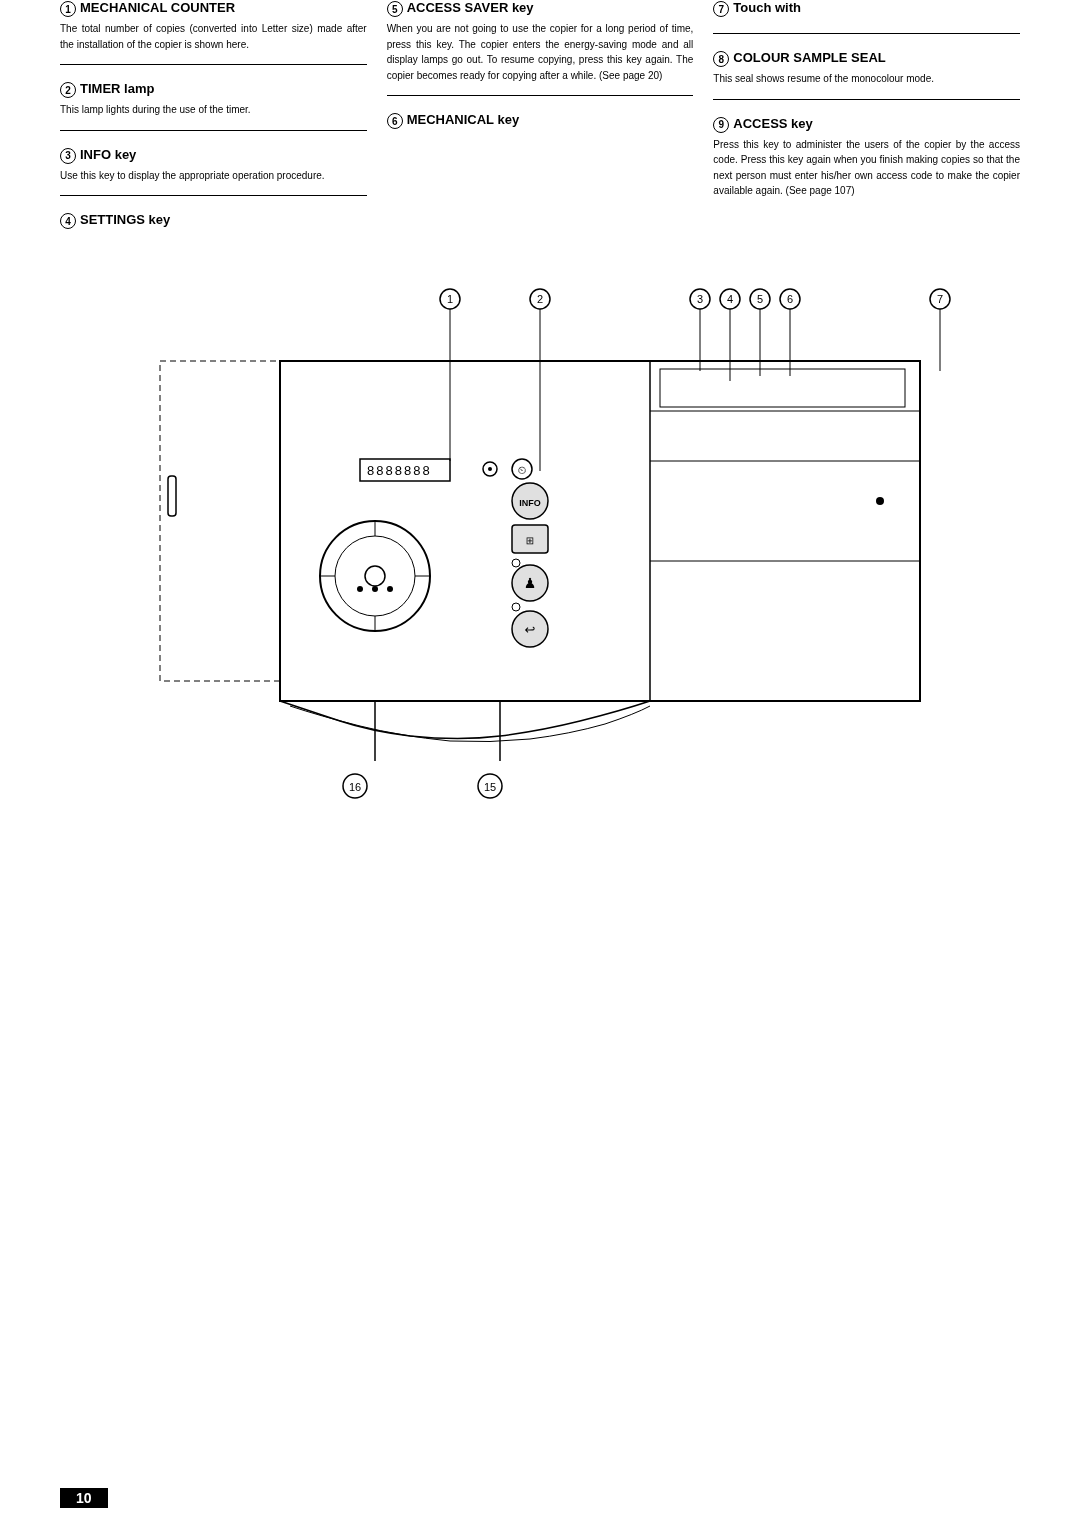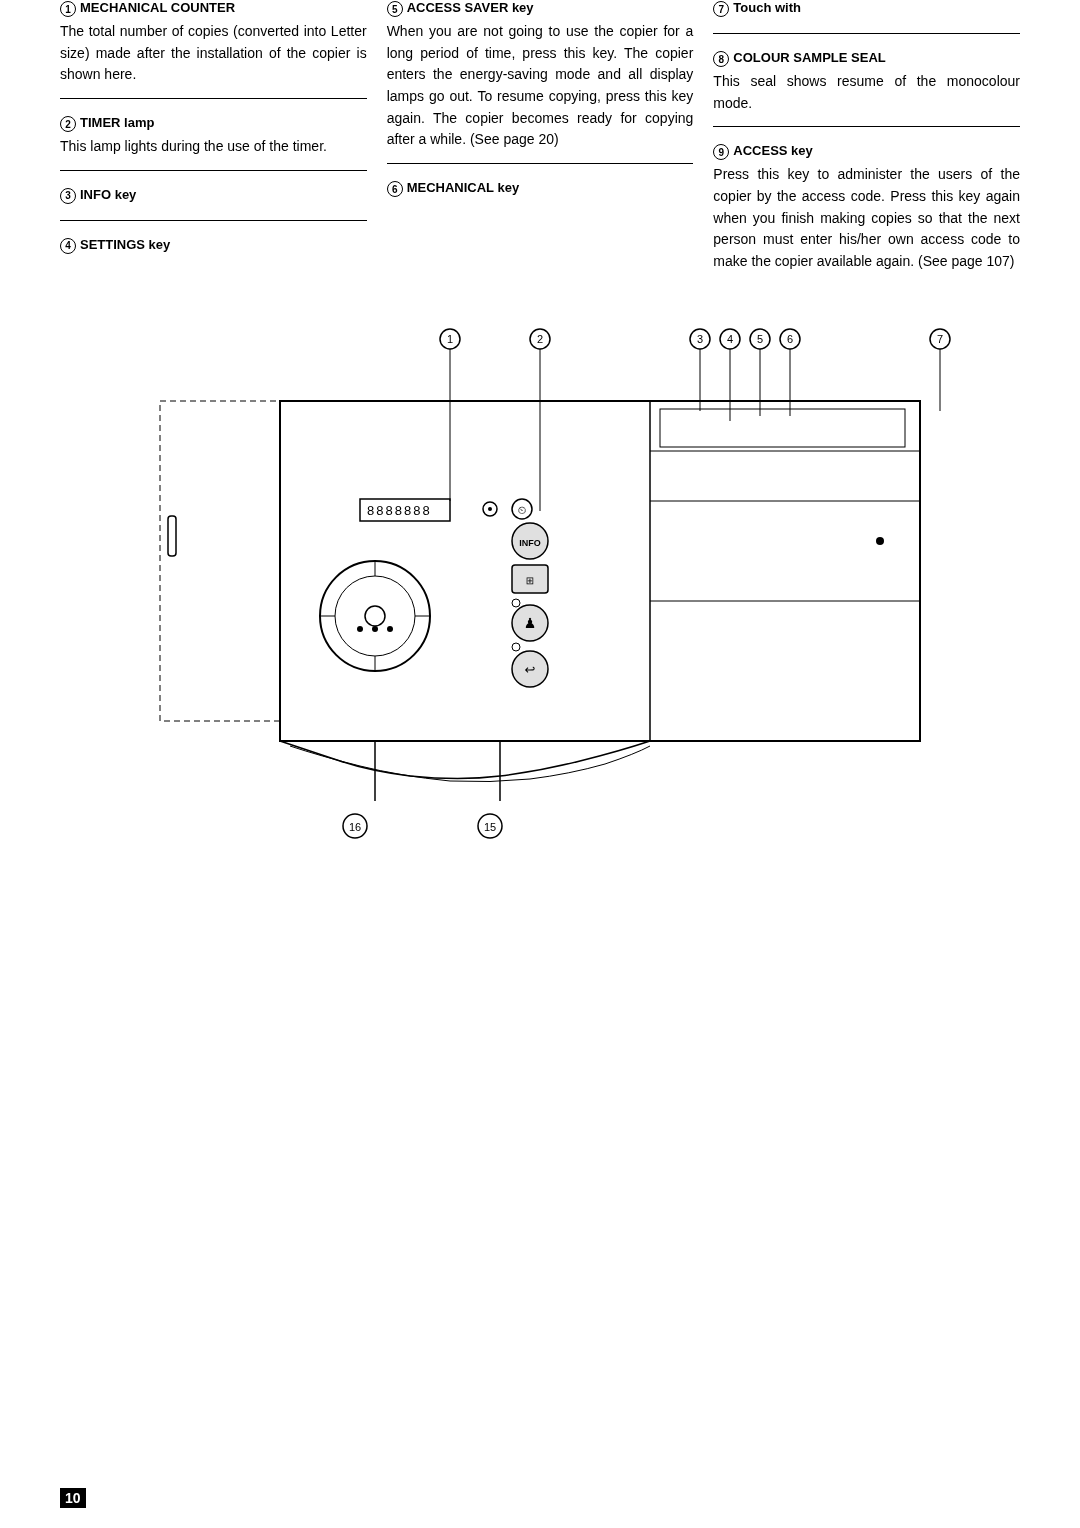--- a/index.html
+++ b/index.html
@@ -65,21 +65,21 @@
       height: 16px;
       border: 1px solid #000;
       border-radius: 50%;
       font-size: 10px;
       font-weight: bold;
       flex-shrink: 0;
       margin-top: 1px;
     }
 
     .section-text {
-      font-size: 14px;
+      font-size: 10px;
       line-height: 1.55;
       text-align: justify;
     }
 
     .col-left { }
     .col-mid { }
     .col-right { }
 
     
     .diagram-area {
@@ -90,21 +90,21 @@
     }
 
     .page-number {
       position: absolute;
       bottom: 20px;
       left: 60px;
       font-weight: bold;
       font-size: 14px;
       background: #000;
       color: #fff;
-      padding: 2px 5px;
+      padding: 2px 16px;
     }
 
     svg text {
       font-family: Arial, Helvetica, sans-serif;
     }
   </style>
 </head>
 <body>
 
 <div class="page-container">
@@ -125,20 +125,21 @@
           <span class="section-number">2</span>
           <span>TIMER lamp</span>
         </div>
         <div class="section-text">This lamp lights during the use of the timer.</div>
       </div>
       <div class="section-item">
         <div class="section-label">
           <span class="section-number">3</span>
           <span>INFO key</span>
         </div>
+        <div class="section-text">Use this key to display the appropriate operation procedure.</div>
       </div>
       <div class="section-item">
         <div class="section-label">
           <span class="section-number">4</span>
           <span>SETTINGS key</span>
         </div>
       </div>
     </div>
 
     <div class="col-mid">

